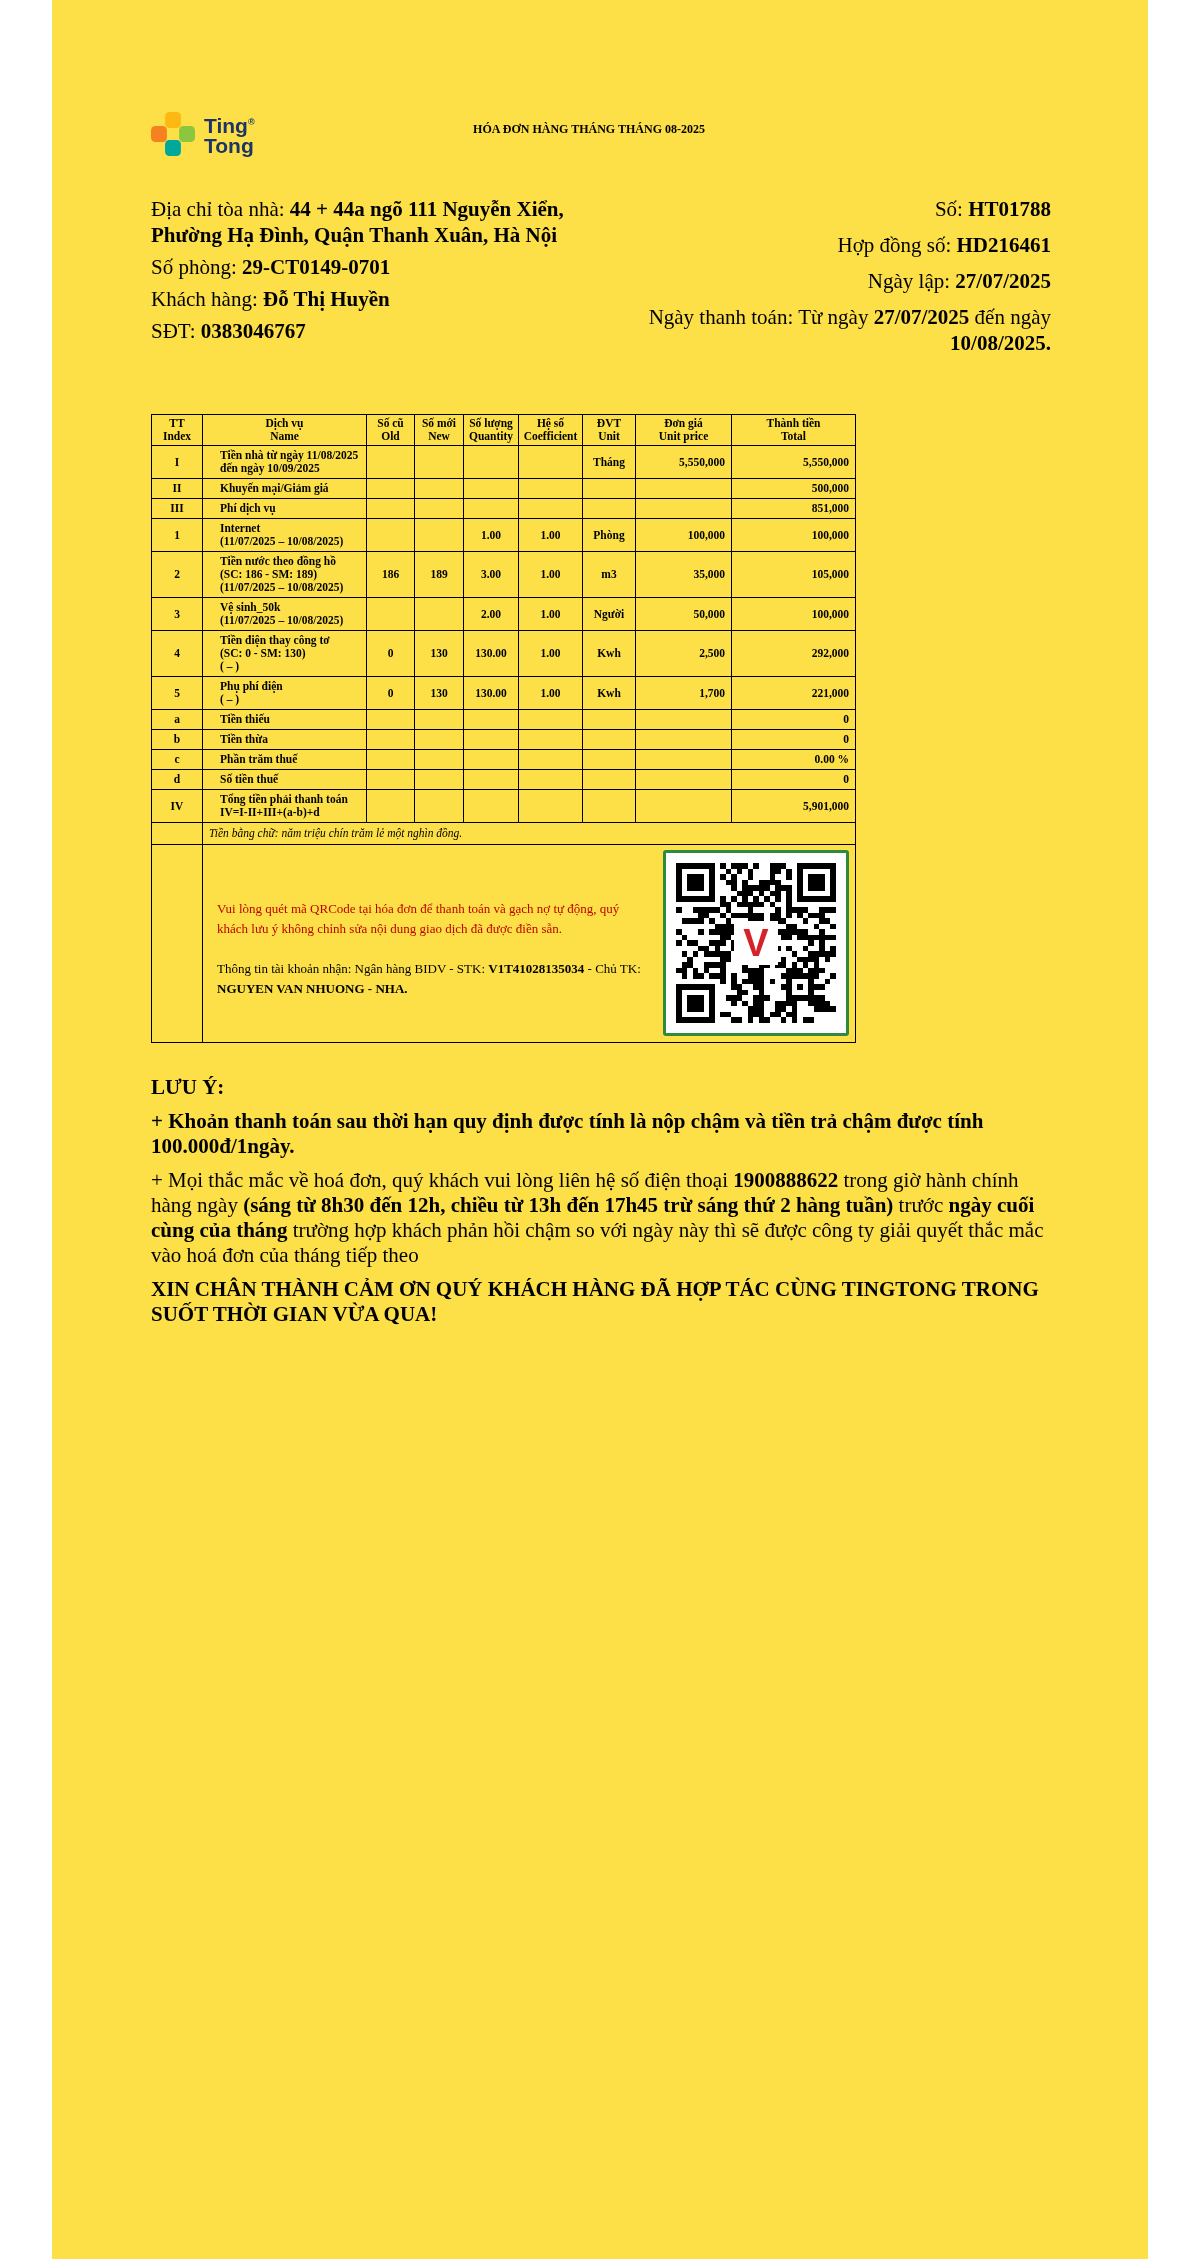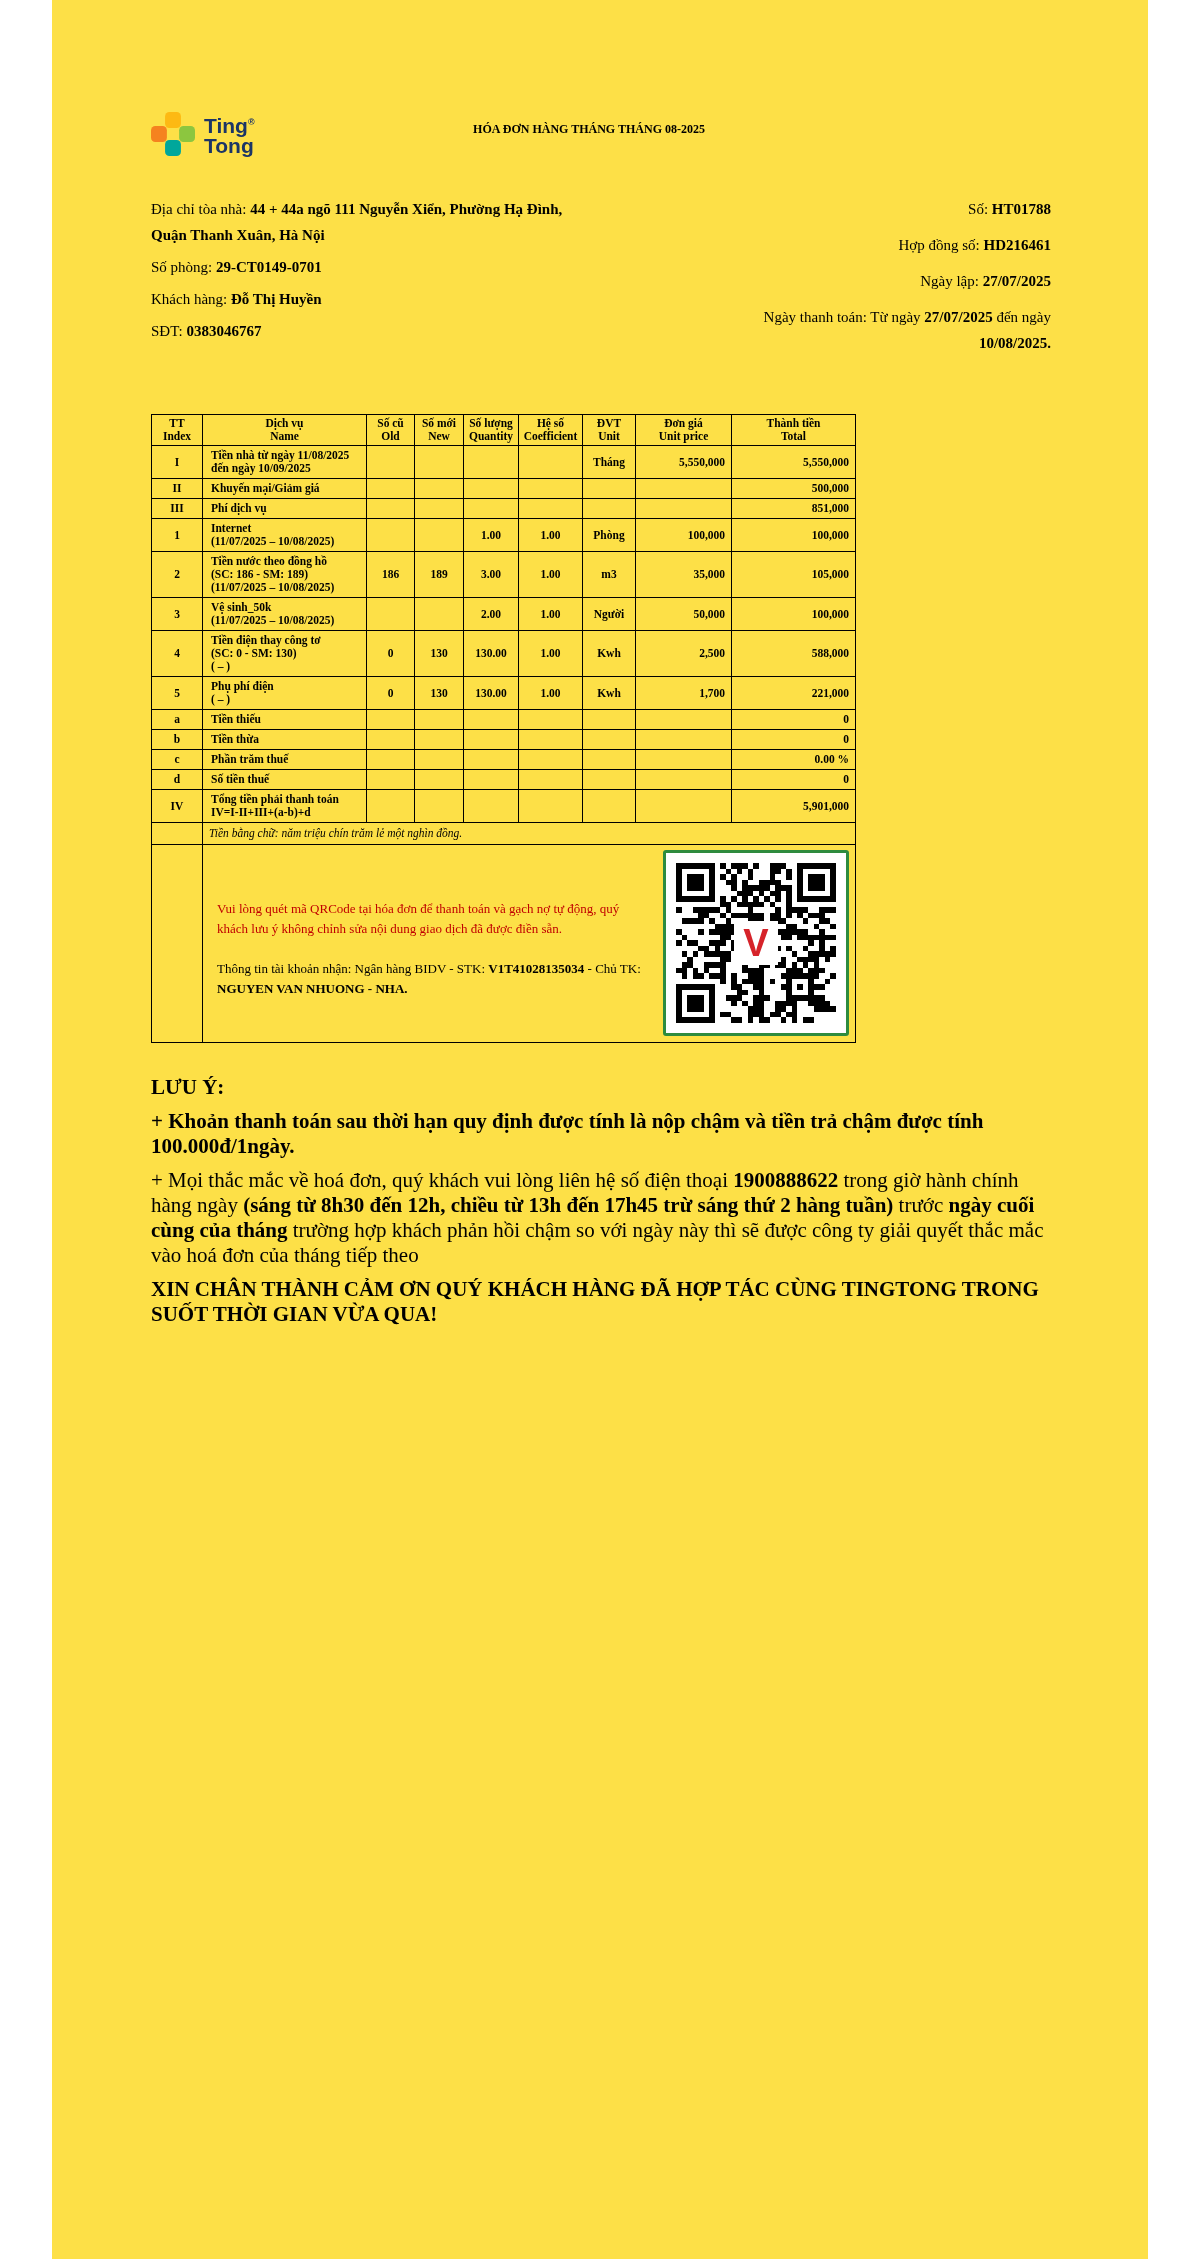--- a/index.html
+++ b/index.html
@@ -10,34 +10,34 @@
 
   
   .header-row { display:flex; align-items:flex-start; }
   .logo { display:flex; align-items:center; gap:9px; }
   .logo-icon { width:44px; height:44px; flex:0 0 auto; }
   .logo-text { font-family:"Liberation Sans","DejaVu Sans",sans-serif; font-weight:bold; font-size:21px; line-height:20px; color:var(--logo_navy,#1c3566); }
   .reg { font-size:9px; vertical-align:super; }
   .title { margin-left:auto; margin-right:346px; width:312px; text-align:right; font-size:12px; line-height:30px; font-weight:bold; padding-top:2px; }
 
   
-  .info-row { display:flex; margin-top:40px; font-size:15px; }
+  .info-row { display:flex; margin-top:40px; font-size:21px; }
   .info-left { width:434px; line-height:26px; }
   .info-left p { margin-bottom:6px; }
   .info-right { margin-left:auto; width:430px; text-align:right; line-height:26px; }
   .info-right p { margin-bottom:10px; }
   .line2 { display:block; }
 
   
   .invoice-table { margin-top:48px; border-collapse:collapse; width:704px; font-size:11.5px; table-layout:fixed; }
   .invoice-table th, .invoice-table td { border:1px solid #000; font-weight:bold; vertical-align:middle; }
   .invoice-table th { text-align:center; white-space:pre-line; line-height:13px; padding:2px 1px; }
   .invoice-table td { line-height:13px; padding:3px 3px; }
   .invoice-table td.c { text-align:center; }
-  .invoice-table td.l { text-align:left; white-space:pre-line; padding-left:8px;margin-top:31px; }
+  .invoice-table td.l { text-align:left; white-space:pre-line; padding-left:17px;margin-top:31px; }
   .invoice-table td.r { text-align:right; padding-right:6px; }
   .invoice-table td.words-cell { font-weight:normal; font-style:italic; padding:4px 6px; }
   .invoice-table td.words-cell b { font-weight:normal;text-align:right; }
   .invoice-table td.qr-cell { font-weight:normal; padding:4px; height:198px; vertical-align:top; }
 
   .qr-flex { display:flex; align-items:flex-start; }
   .qr-texts { flex:1; padding:50px 14px 0 10px; font-size:13px; }
   .red-note { color:var(--red_text,#c00000); line-height:20px; }
   .account-line { margin-top:20px; line-height:20px; }
   .qr-box { width:186px; height:186px; border:3px solid var(--qr_border,#2e8b3e); border-radius:3px; position:relative; padding:10px; background:#fff; flex:0 0 auto; margin:1px 2px 0 0; }
@@ -201,21 +201,21 @@
       <td class="c">4</td>
       <td class="l">Tiền điện thay công tơ
 (SC: 0 - SM: 130)
 ( – )</td>
       <td class="c">0</td>
       <td class="c">130</td>
       <td class="c">130.00</td>
       <td class="c">1.00</td>
       <td class="c">Kwh</td>
       <td class="r">2,500</td>
-      <td class="r">588,000</td>
+      <td class="r">292,000</td>
     </tr>
 
     <tr>
       <td class="c">5</td>
       <td class="l">Phụ phí điện
 ( – )</td>
       <td class="c">0</td>
       <td class="c">130</td>
       <td class="c">130.00</td>
       <td class="c">1.00</td>

